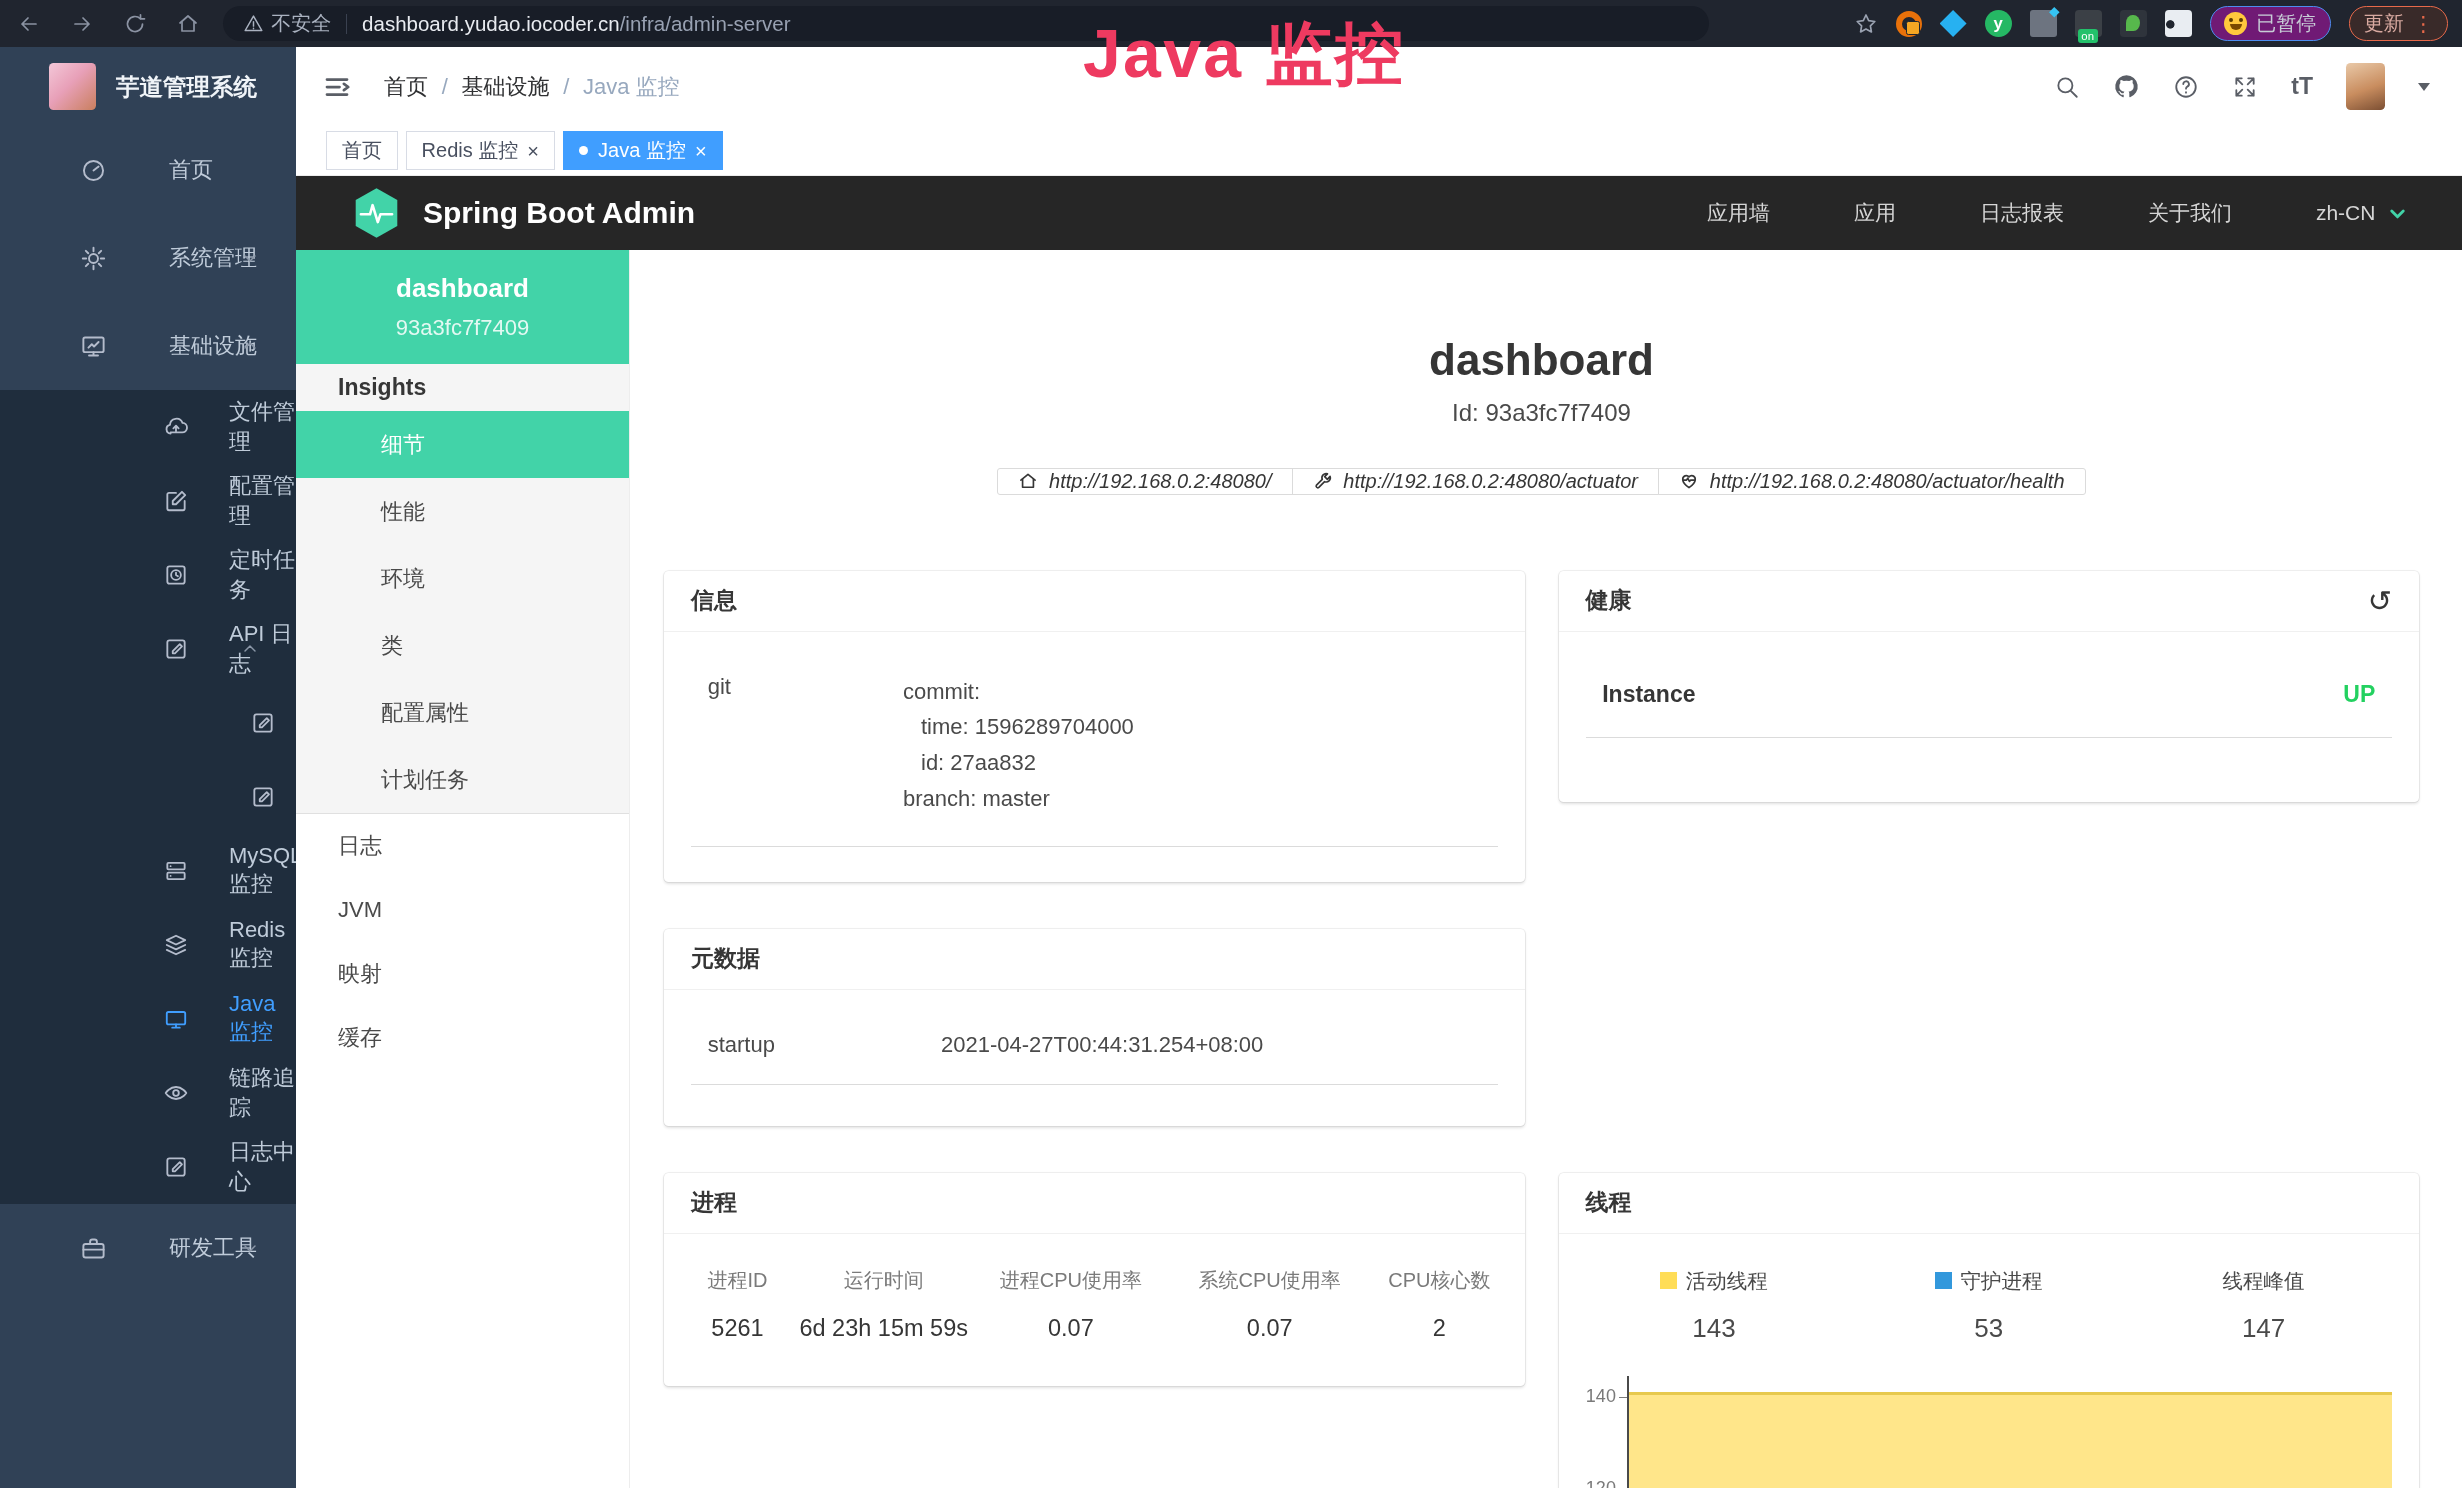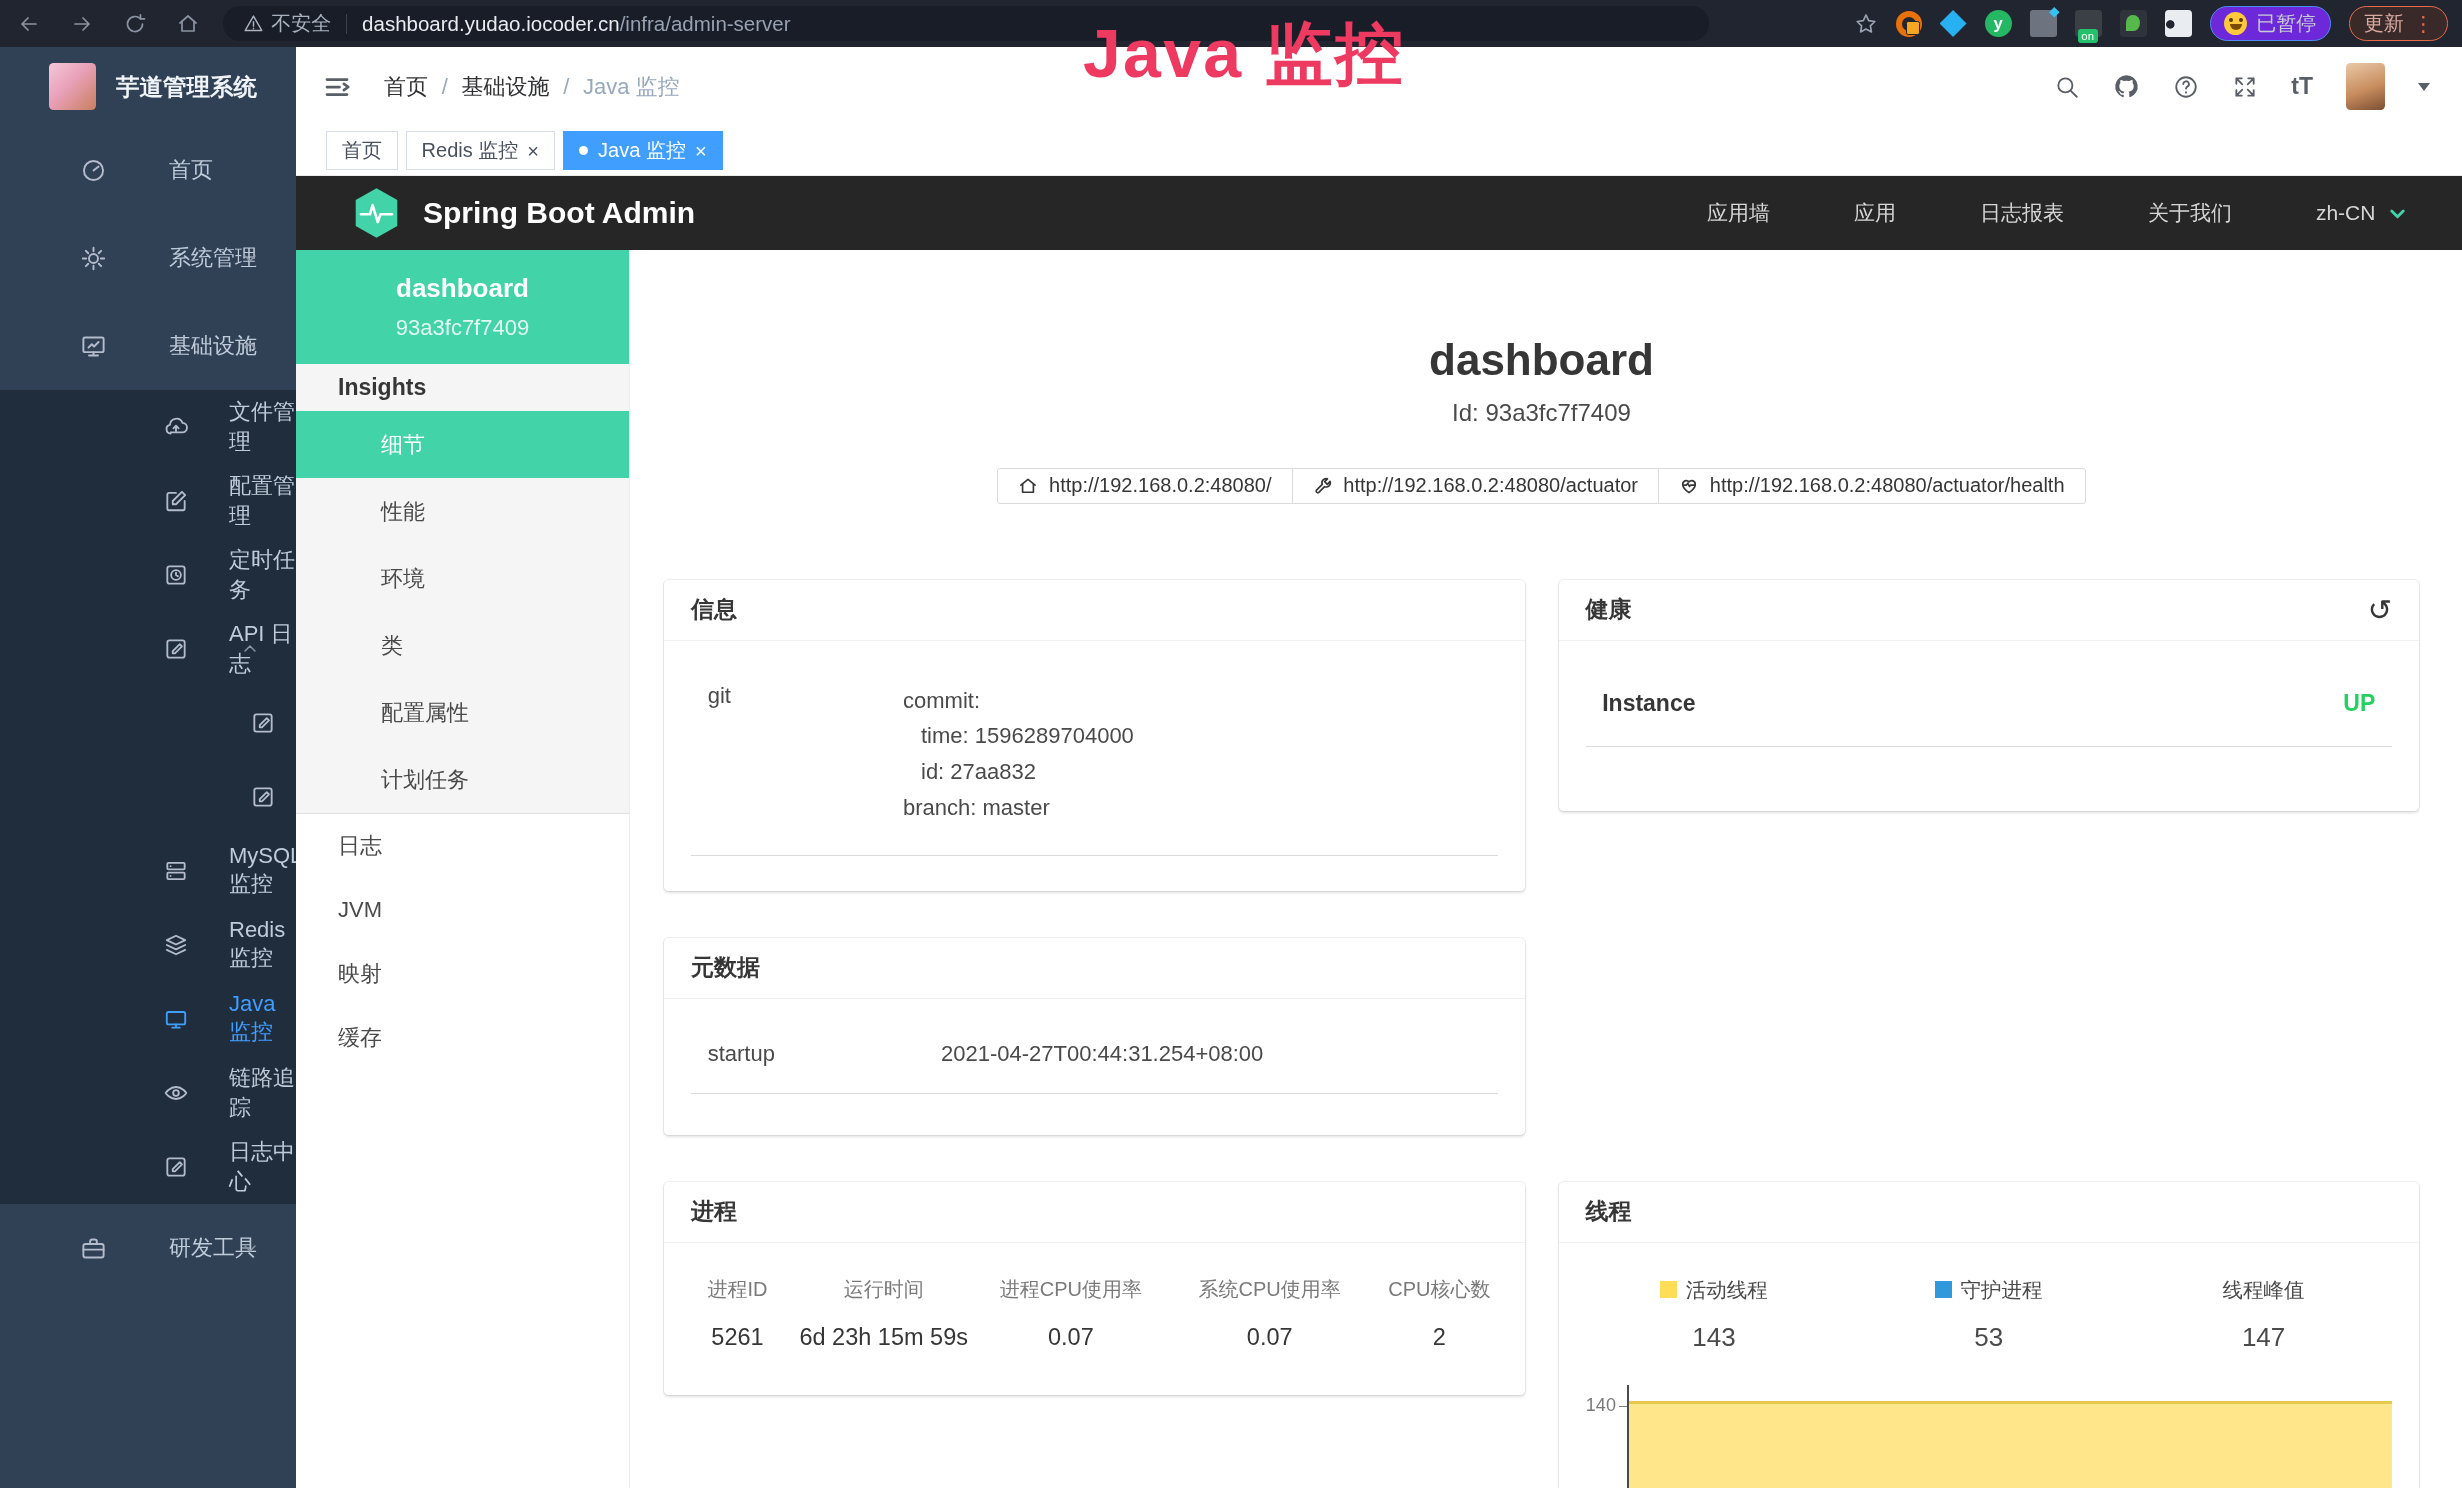--- a/index.html
+++ b/index.html
@@ -35,21 +35,21 @@
   .ext-on { background:#3b4046; border-radius:3.8px; }
   .ext-on::after { content:"on"; position:absolute; left:3px; bottom:-6px; padding:0.8px 3.8px;
     font-size:11.4px; color:#fff; background:#23c16b; border-radius:3px; }
   .ext-leaf { background:#2f343c; border-radius:3.8px; }
   .ext-leaf::after { content:""; position:absolute; left:6.8px; top:4.6px; width:13.7px; height:16.7px;
     background:#57b84c; border-radius:50% 50% 50% 0; }
   .ext-puzzle { background:#e9edf2; border-radius:3.8px;
     background-image:radial-gradient(circle at 5.3px 14.4px, #20252f 3.8px, transparent 4.6px); }
   .pill { display:flex; align-items:center; gap:9px; height:35px; padding:0 13.7px;
     border-radius:17.4px; font-size:20px; }
-  .pause-pill { border:1.5px solid #4d8df0; color:#c7ccd6; background:#6d28d9; }
+  .pause-pill { border:1.5px solid #4d8df0; color:#c7ccd6; background:#701a75; }
   .emoji-face { width:23px; height:23px; border-radius:50%; background:#ffc83d; position:relative; }
   .emoji-face::before { content:""; position:absolute; left:4.6px; top:6px; width:3.8px; height:3.8px;
     border-radius:50%; background:#5a3b00; box-shadow:10px 0 0 #5a3b00; }
   .emoji-face::after { content:""; position:absolute; left:5.3px; top:12px; width:12px; height:6px;
     border-radius:0 0 12px 12px; background:#7a4a00; }
   .update-pill { border:1.5px solid #e8694a; color:#d8a9a0; background:#392a29; }
   .kebab { color:#e8694a; font-size:21px; letter-spacing:0; }
 
   
   .annotation { position:absolute; left:1083px; top:9px; z-index:60; font-size:68px;
@@ -125,23 +125,23 @@
     color:#4a4a4a; cursor:pointer; }
   .ins-item.active { background:#42d3a8; color:#fff; }
   .root-item { height:64px; display:flex; align-items:center; padding-left:42px; font-size:22px;
     color:#4a4a4a; cursor:pointer; background:#fff; }
 
   
   .content { flex:1; padding:0 43px 0 34px; overflow:hidden; }
   .ov-title { margin-top:85px; text-align:center; font-size:44px; font-weight:bold; color:#363636; }
   .ov-id { margin-top:13.7px; text-align:center; font-size:24px; color:#4a4a4a; }
   .links { margin-top:41px; display:flex; justify-content:center; }
-  .link-btn { display:flex; align-items:center; gap:10.6px; height:36px; padding:0 20px;
+  .link-btn { display:flex; align-items:center; gap:10.6px; height:27px; padding:0 20px;
     border:0.8px solid #dbdbdb; background:#fff; font-size:20px; color:#363636; margin-left:-0.8px;
-    cursor:pointer; }
+    cursor:pointer;font-style:italic; }
   .link-btn:first-child { border-radius:3px 0 0 3px; margin-left:0; }
   .link-btn:last-child { border-radius:0 3px 3px 0; }
   .link-btn .lic { color:#363636; }
 
   .grid { margin-top:76px; display:grid; grid-template-columns:1fr 1fr; column-gap:34px;
     row-gap:47px; align-items:start; }
   .card { background:#fff; border-radius:4.6px;
     box-shadow:0 1.5px 3px rgba(10,10,10,.12), 0 0 0 0.8px rgba(10,10,10,.07); }
   .card-header { min-height:61px; display:flex; align-items:center; justify-content:space-between;
     padding:0 27px; font-size:23px; font-weight:bold; color:#363636; border-bottom:1.5px solid #f0f0f0; }

